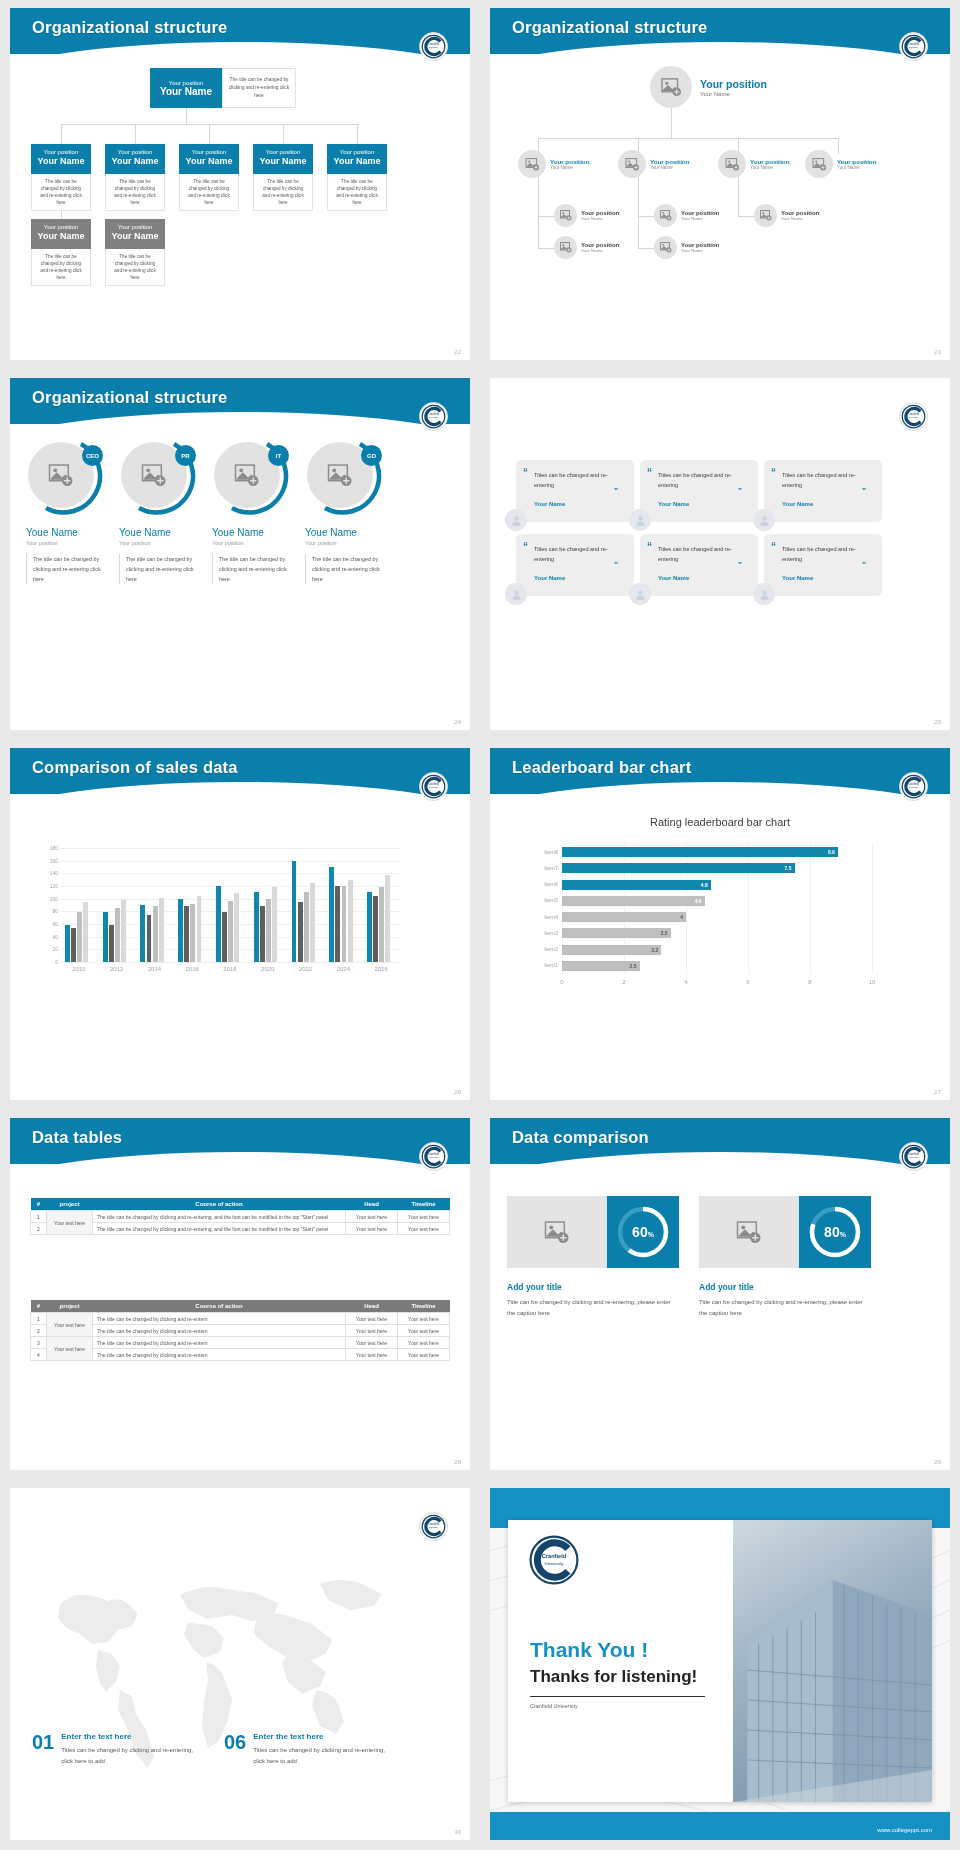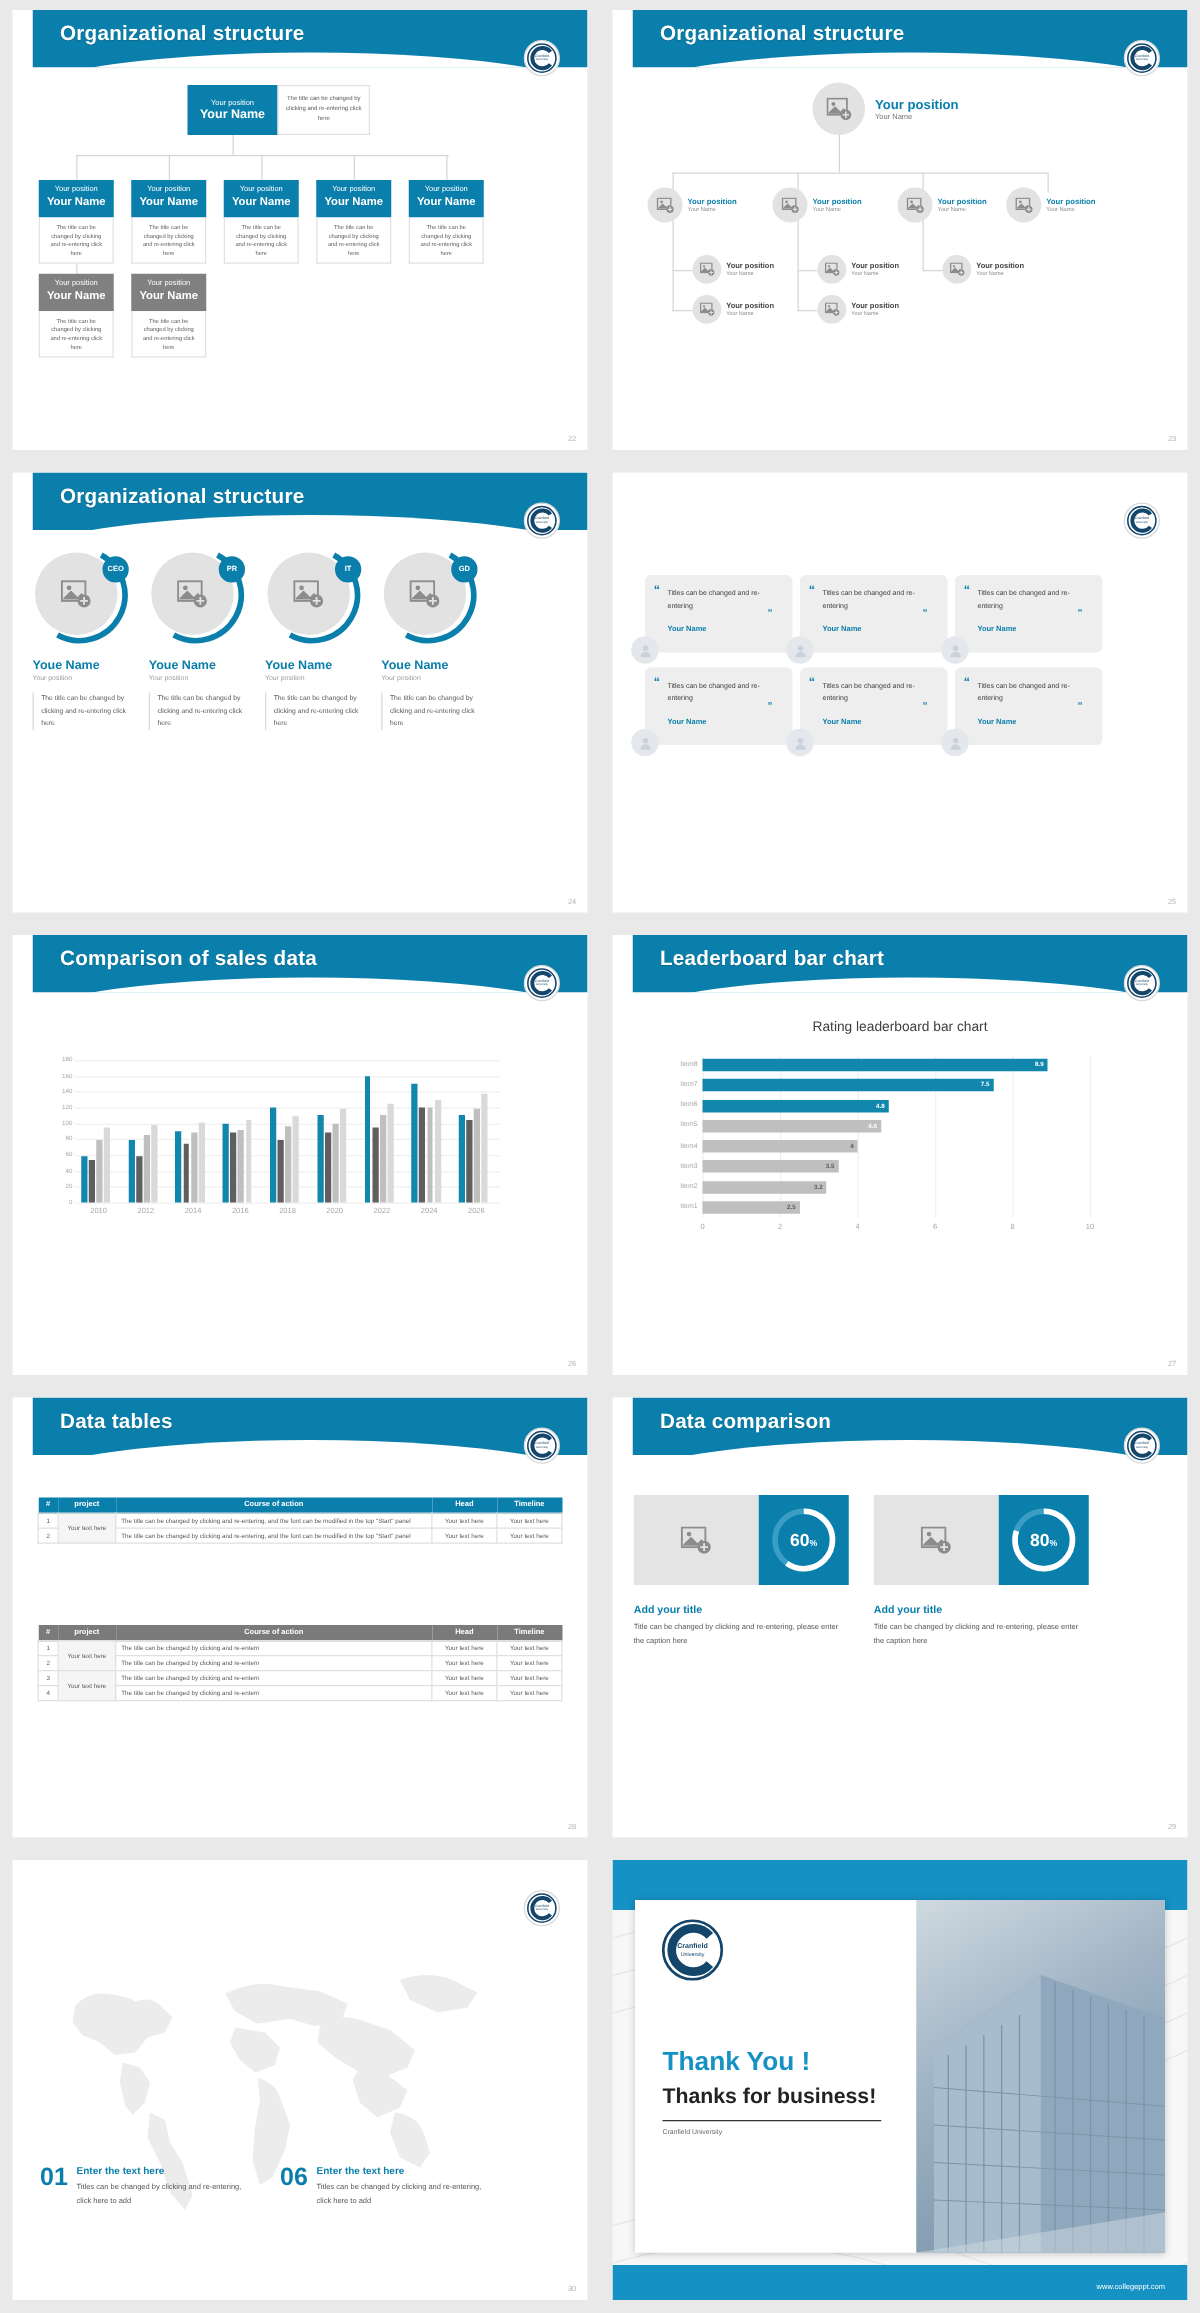--- a/index.html
+++ b/index.html
@@ -8,21 +8,21 @@
     font-family:"Liberation Sans", sans-serif;
     overflow:hidden;
   }
   .grid { display:grid; grid-template-columns:1fr 1fr; grid-template-rows:repeat(5, 370px); }
   .cell { position:relative; padding:8px 10px 10px 10px; }
   .slide {
     position:relative; width:100%; height:100%;
     background:#fff; overflow:hidden;
   }
   
-  .band { position:absolute; top:0; left:16px; right:0; height:46px; overflow:hidden; }
+  .band { position:absolute; top:0; left:0; right:0; height:46px; overflow:hidden; }
   .band .fill { position:absolute; inset:0; background:#0b7fab; }
   .band .curve {
     position:absolute; left:-6%; right:-6%; bottom:-30px; height:42px;
     background:#fff; border-radius:50% 50% 0 0 / 100% 100% 0 0;
   }
   .band h2 {
     position:absolute; left:22px; top:10px; z-index:3;
     color:#fff; font-size:16.5px; font-weight:bold; letter-spacing:.2px;
     text-shadow:0 1px 1px rgba(0,0,0,.18);
   }
@@ -45,21 +45,21 @@
   .ob-grey .ob-head { background:#808080; }
   .conn { position:absolute; background:#d6d6d6; }
   .root-blue { background:#0b7fab; color:#fff; width:72px; height:40px;
      display:flex; flex-direction:column; align-items:center; justify-content:center; }
   .root-white { border:1px solid #e2e2e2; width:74px; height:40px; display:flex;
      align-items:center; justify-content:center; font-size:4.8px; color:#595959;
      text-align:center; line-height:1.6; padding:3px 5px; }
   
   .pc { border-radius:50%; background:#e2e2e2; display:flex; align-items:center; justify-content:center; }
   .pc svg { display:block; }
-  .nmblue { color:#0b7fab; font-weight:bold; }
+  .nmblue { color:#0b7fab; font-weight:normal; }
   
   .qcard { background:#eeeeee; border-radius:5px; position:relative; }
   .qmark { color:#0b7fab; font-weight:bold; }
   .avatar { position:absolute; width:22px; height:22px; border-radius:50%;
             background:#e4e8ec; display:flex; align-items:center; justify-content:center; }
   
   .ct { text-align:center; font-size:11px; color:#404040; }
   .legend { display:flex; justify-content:center; gap:10px; font-size:5.5px; color:#595959; margin-top:5px;}
   .legend i { display:inline-block; width:4px; height:4px; margin-right:2.5px; vertical-align:middle;}
   .plot { position:absolute; }
@@ -943,21 +943,21 @@
         <svg viewBox="0 0 60 60" width="52" height="52">
           <circle cx="30" cy="30" r="27" fill="none" stroke="#14456b" stroke-width="2.5"></circle>
           <path d="M46 17 A20 20 0 1 0 46 43" fill="none" stroke="#14456b" stroke-width="8"></path>
           <text x="30" y="28" font-size="6.5" fill="#14456b" text-anchor="middle" font-weight="bold">Cranfield</text>
           <text x="30" y="36" font-size="5" fill="#14456b" text-anchor="middle">University</text>
         </svg>
       </div>
 
       <div style="position:absolute;left:22px;top:118px;z-index:5;">
         <div style="font-size:21px;font-weight:bold;color:#1591c4;">Thank You !</div>
-        <div style="font-size:17px;font-weight:bold;color:#222;margin-top:5px;">Thanks for business!</div>
+        <div style="font-size:17px;font-weight:bold;color:#222;margin-top:5px;">Thanks for listening!</div>
         <div style="width:175px;height:1px;background:#333;margin:9px 0 6px;"></div>
         <div style="font-size:5.5px;color:#666;">Cranfield University</div>
       </div>
     </div>
 
     <div style="position:absolute;right:18px;bottom:7px;color:#fff;font-size:6px;">www.collegeppt.com</div>
   </div>
     </div>
 
 </div>

